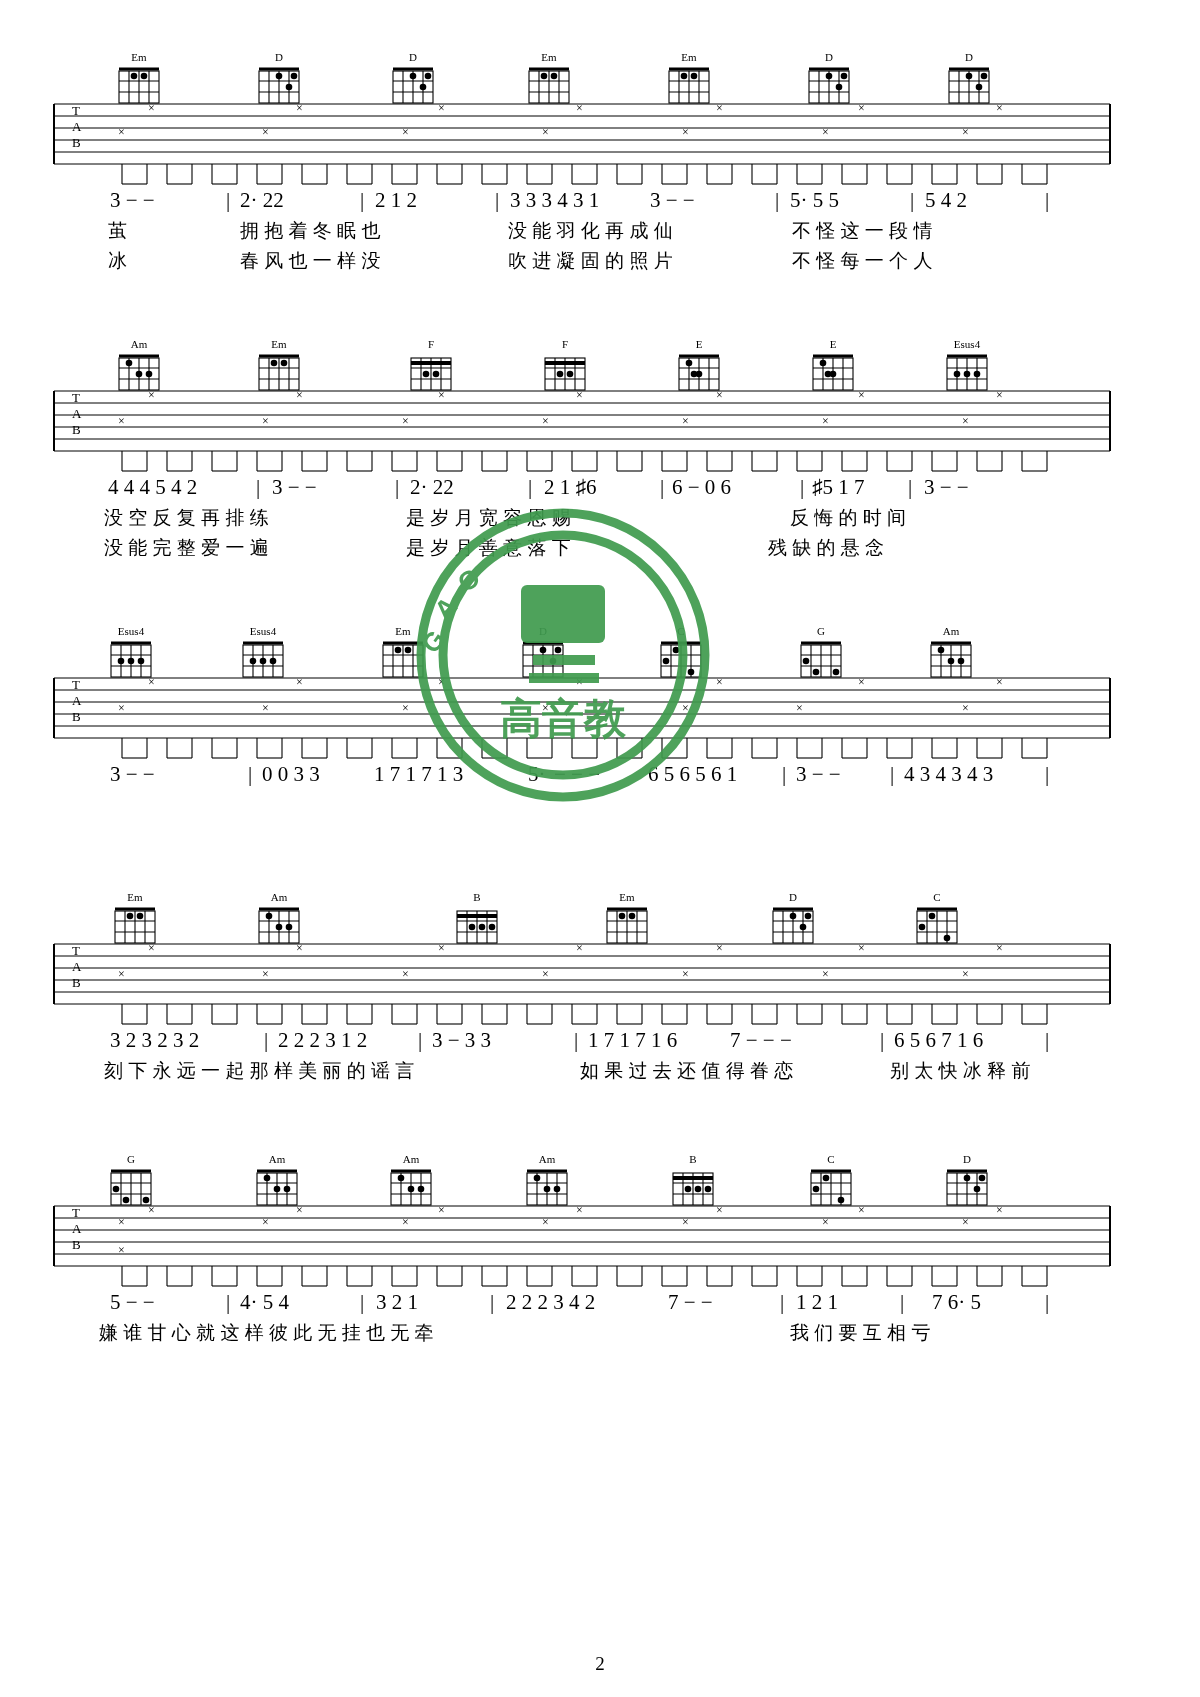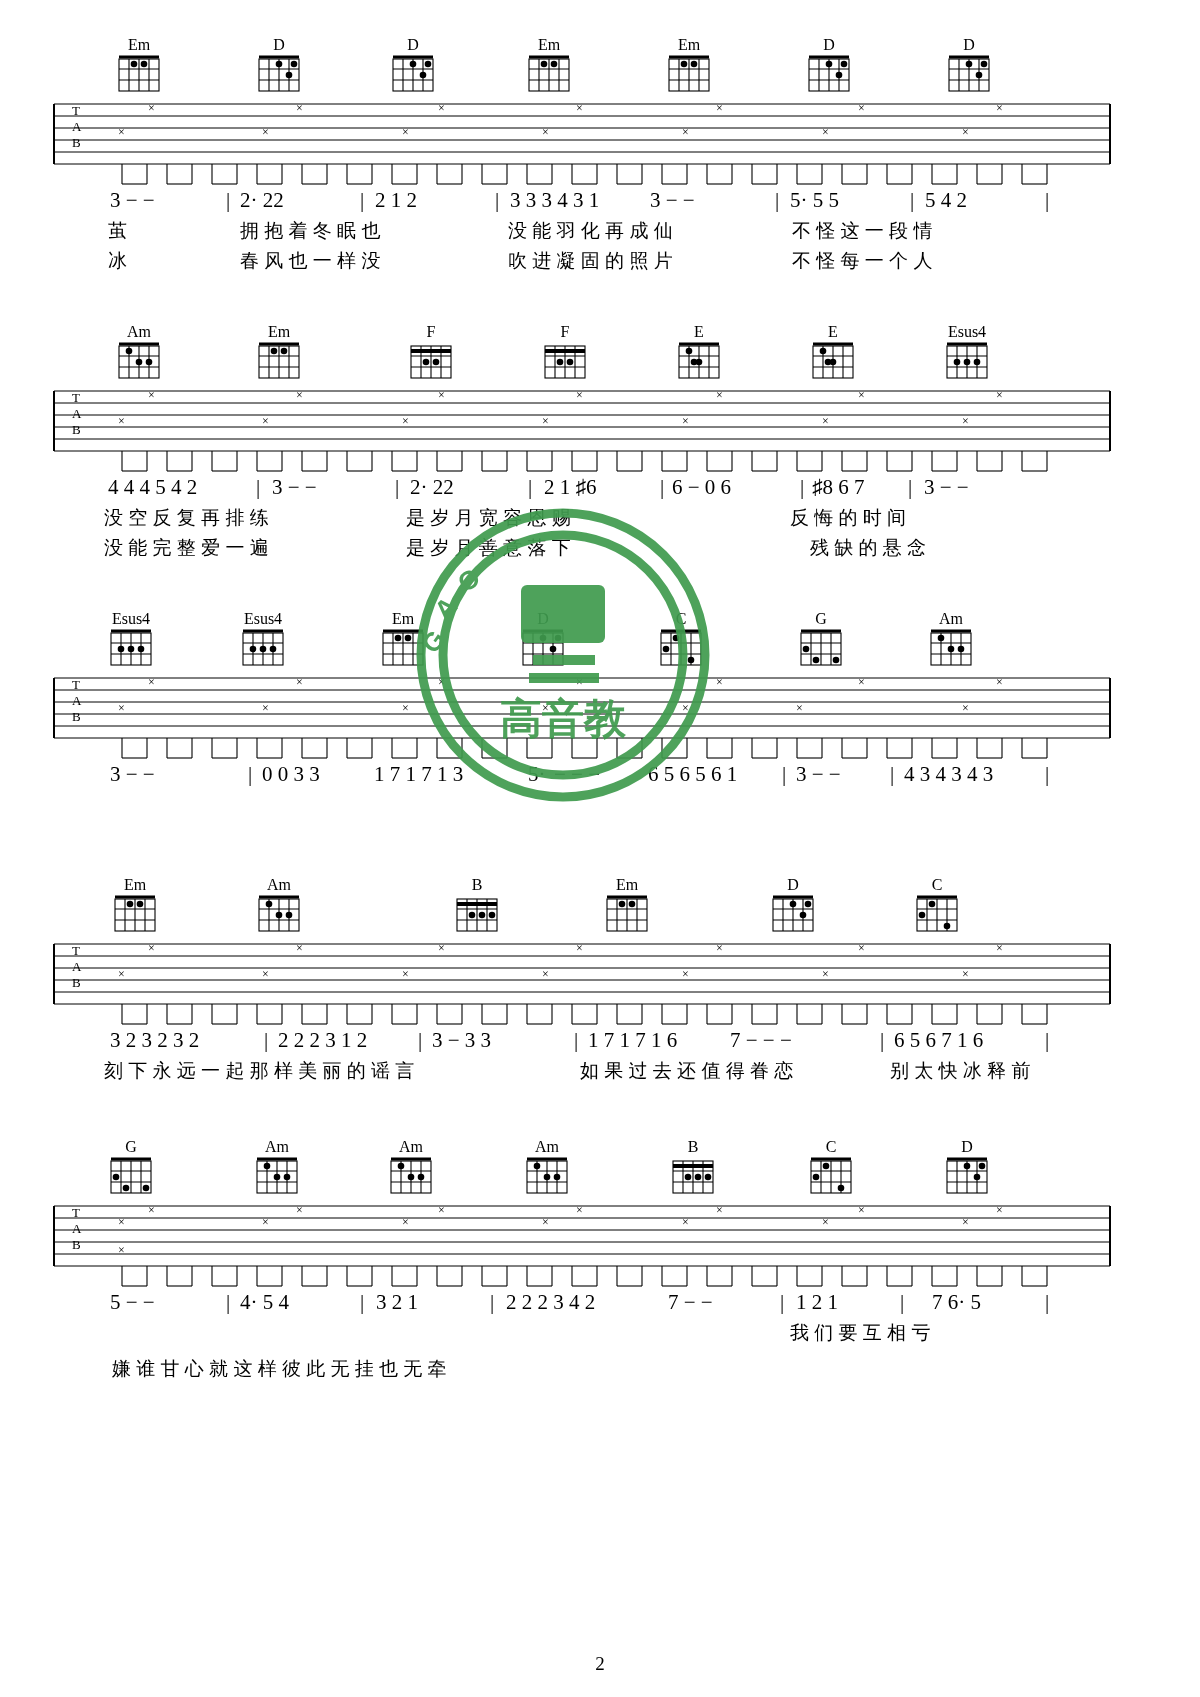--- a/index.html
+++ b/index.html
@@ -3,21 +3,21 @@
 <meta charset="utf-8">
 <style>
   html,body{margin:0;padding:0;background:#ffffff;}
   body{width:1200px;height:1697px;position:relative;font-family:"Liberation Sans",sans-serif;color:#000;}
   .page{position:relative;width:1200px;height:1697px;overflow:hidden;}
 
   
   .system{position:relative;width:1200px;}
   .chordrow{position:relative;height:58px;}
   .chord{position:absolute;width:62px;text-align:center;}
-  .chord .cname{font-size:16px;line-height:14px;height:15px;font-family:"Liberation Serif",serif;}
+  .chord .cname{font-size:11px;line-height:14px;height:15px;font-family:"Liberation Serif",serif;margin-top:12px;}
   .chord svg{display:block;margin:0 auto;}
 
   .tabwrap{position:relative;height:92px;}
   .tabwrap svg{display:block;}
 
   .numrow{position:relative;height:30px;}
   .num{position:absolute;font-size:21px;font-family:"Liberation Serif",serif;white-space:nowrap;}
   .lyricrow{position:relative;height:30px;}
   .lyr{position:absolute;font-size:19px;font-family:"Liberation Sans",sans-serif;white-space:nowrap;}
 
@@ -505,33 +505,33 @@
       <span class="num" style="left:108px;">4 4 4 5 4 2</span>
       <span class="num" style="left:256px;">|</span>
       <span class="num" style="left:272px;">3 − −</span>
       <span class="num" style="left:395px;">|</span>
       <span class="num" style="left:410px;">2· 22</span>
       <span class="num" style="left:528px;">|</span>
       <span class="num" style="left:544px;">2 1 ♯6</span>
       <span class="num" style="left:660px;">|</span>
       <span class="num" style="left:672px;">6 − 0 6</span>
       <span class="num" style="left:800px;">|</span>
-      <span class="num" style="left:812px;">♯8 6 7</span>
+      <span class="num" style="left:812px;">♯5 1 7</span>
       <span class="num" style="left:908px;">|</span>
       <span class="num" style="left:924px;">3 − −</span>
     </div>
     <div class="lyricrow">
       <span class="lyr" style="left:104px;">没 空 反 复 再 排 练</span>
       <span class="lyr" style="left:406px;">是 岁 月 宽 容 恩 赐</span>
       <span class="lyr" style="left:790px;">反 悔 的 时 间</span>
     </div>
     <div class="lyricrow">
       <span class="lyr" style="left:104px;">没 能 完 整 爱 一 遍</span>
       <span class="lyr" style="left:406px;">是 岁 月 善 意 落 下</span>
-      <span class="lyr" style="left:810px;">残 缺 的 悬 念</span>
+      <span class="lyr" style="left:768px;">残 缺 的 悬 念</span>
     </div>
   </div>
 
   <div class="system" style="position:absolute;left:0;top:612px;">
     <div class="chordrow">
       <div class="chord" style="left:100px;">
         <div class="cname">Esus4</div>
         <svg width="58" height="42" viewBox="0 0 58 42">
             <g stroke="#000" stroke-width="1.1" fill="none">
           <rect x="9" y="6" width="40" height="32"></rect>
@@ -1220,21 +1220,21 @@
       <span class="num" style="left:490px;">|</span>
       <span class="num" style="left:506px;">2 2 2 3 4 2</span>
       <span class="num" style="left:668px;">7 − −</span>
       <span class="num" style="left:780px;">|</span>
       <span class="num" style="left:796px;">1 2 1</span>
       <span class="num" style="left:900px;">|</span>
       <span class="num" style="left:932px;">7 6· 5</span>
       <span class="num" style="left:1045px;">|</span>
     </div>
     <div class="lyricrow">
-      <span class="lyr" style="left:112px;margin-top:36px;">嫌 谁 甘 心 就 这 样 彼 此 无 挂 也 无 牵</span>
+      <span class="lyr" style="left:99px;">嫌 谁 甘 心 就 这 样 彼 此 无 挂 也 无 牵</span>
       <span class="lyr" style="left:790px;text-align:center;">我 们 要 互 相 亏</span>
     </div>
   </div>
 
   <div class="watermark">
     <svg width="300" height="300" viewBox="0 0 300 300">
       <g fill="none" stroke="#3f9b4e" stroke-width="9">
         <circle cx="150" cy="150" r="142"></circle>
         <circle cx="150" cy="150" r="120"></circle>
       </g>

